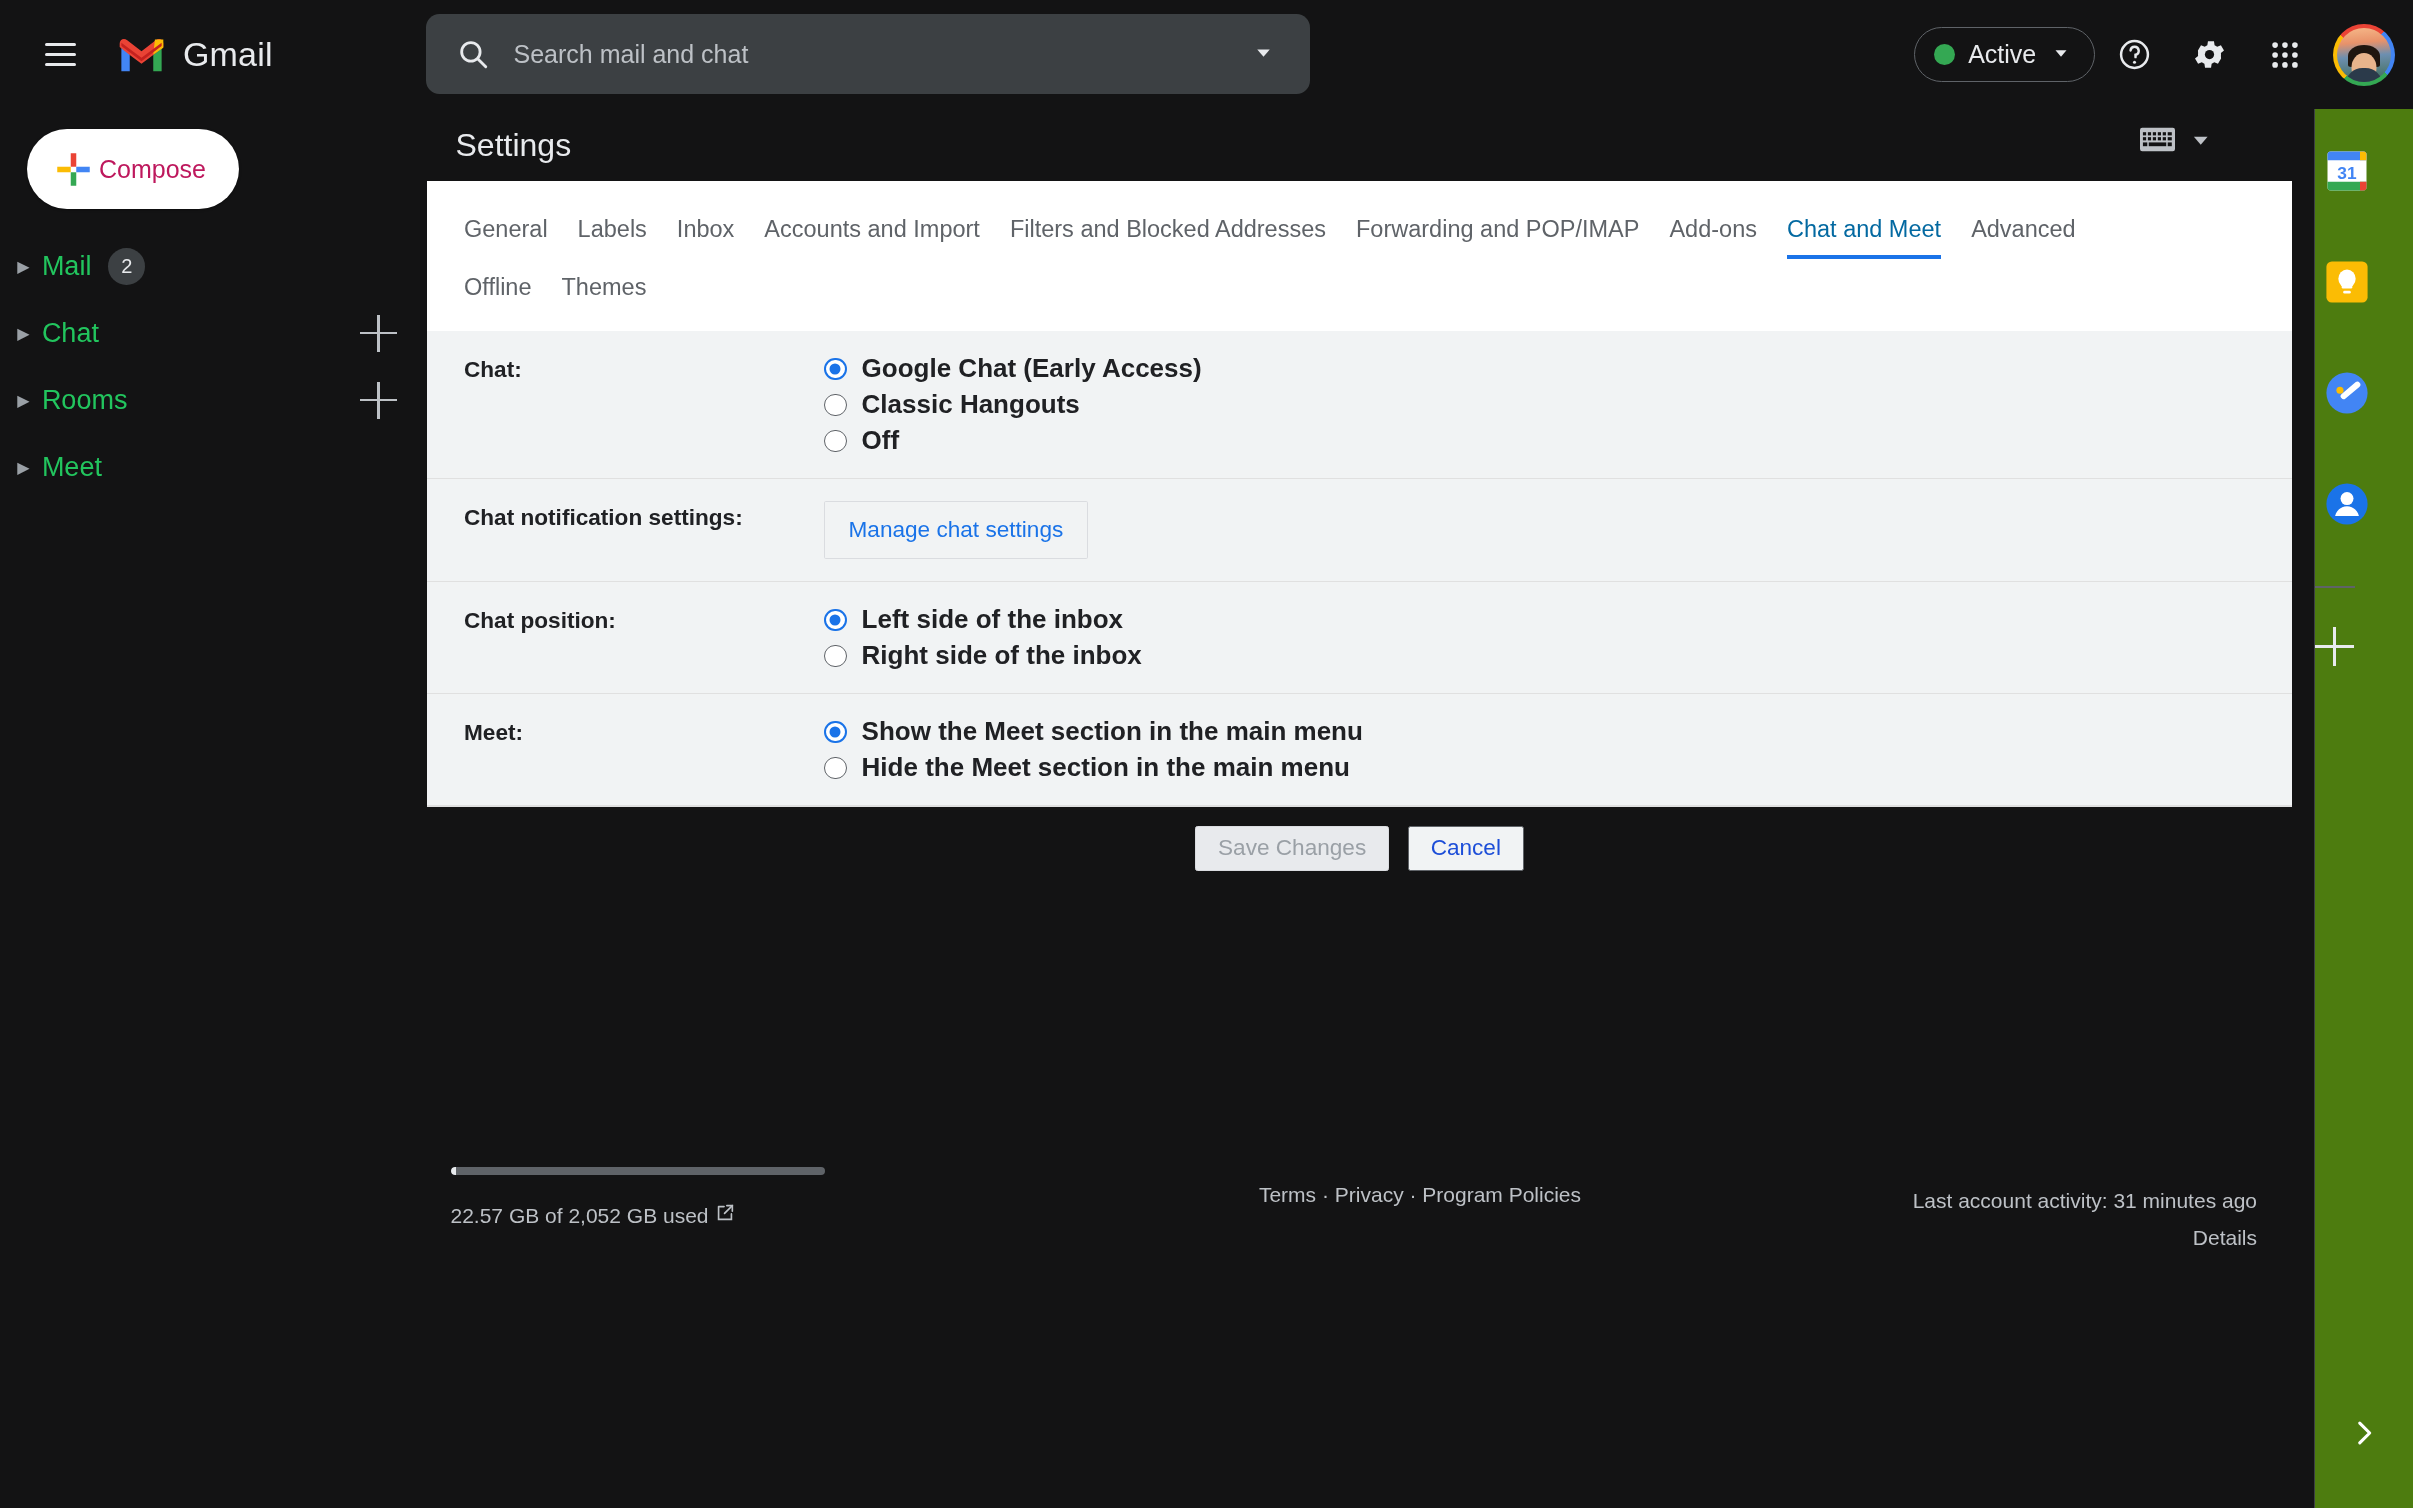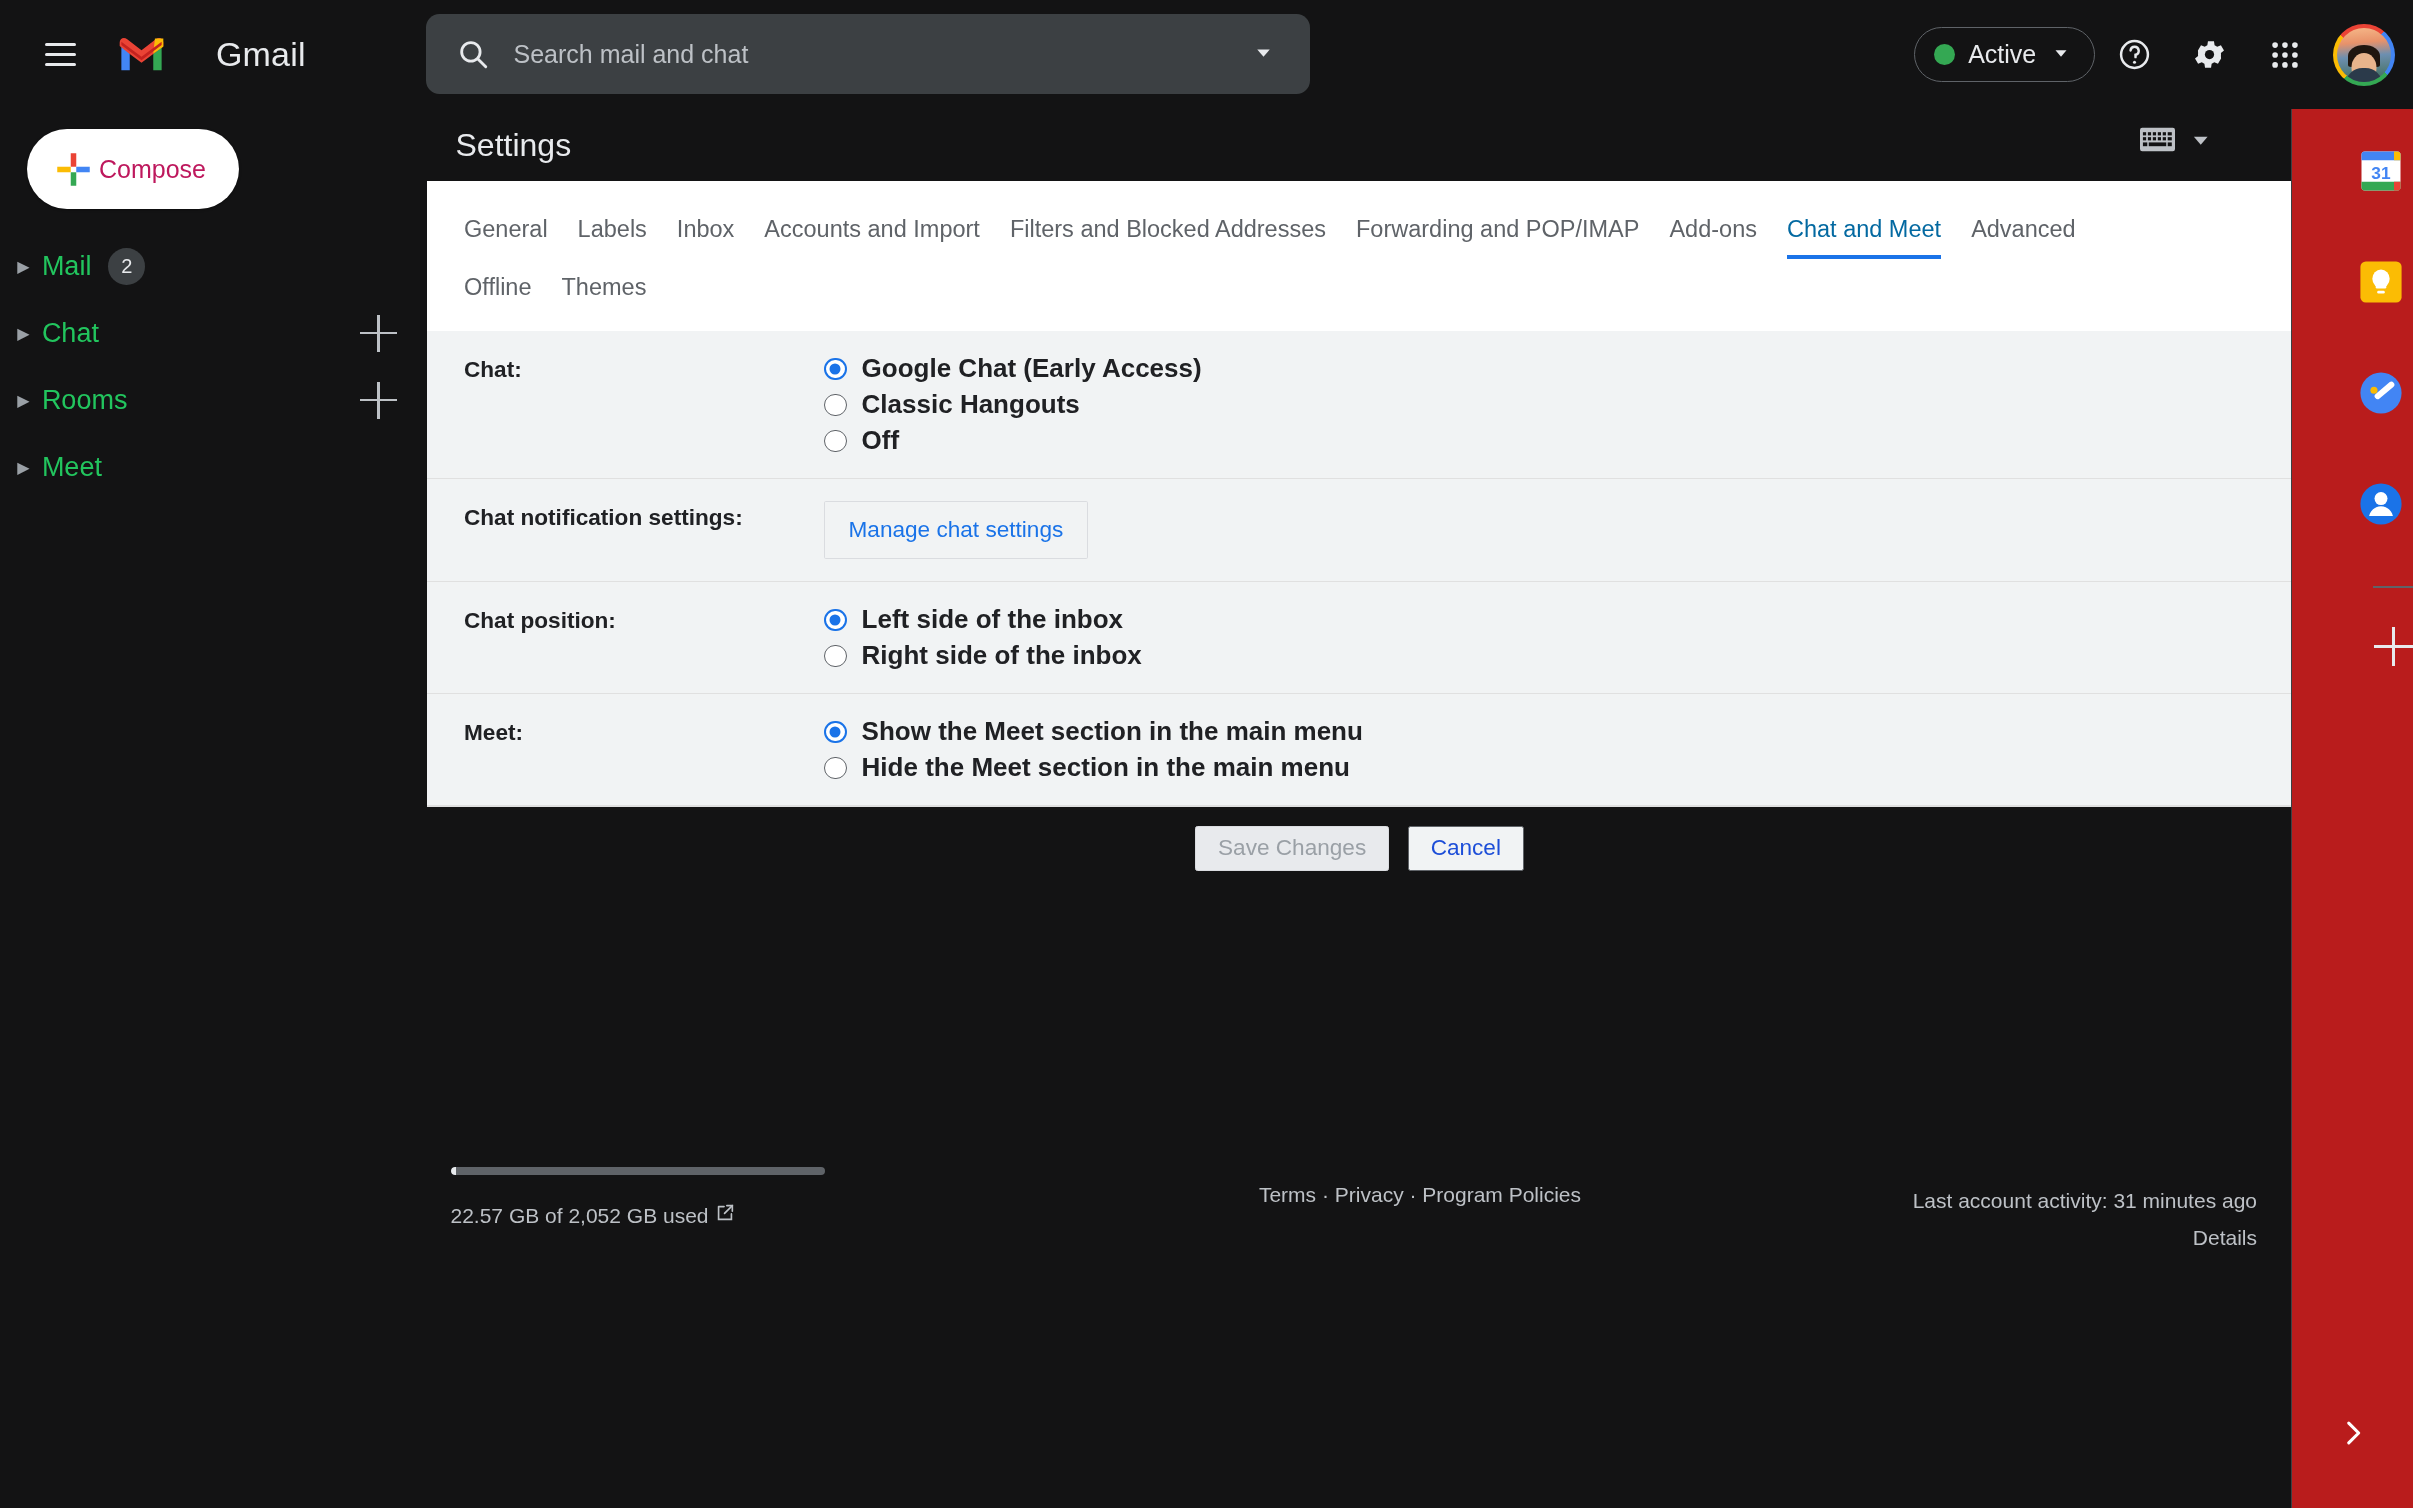--- a/index.html
+++ b/index.html
@@ -15,21 +15,21 @@
     position: absolute; top: 0; left: 0; width: 2413px; height: 109px;
     background: #131314;
     display: flex; align-items: center;
   }
   .hamburger {
     width: 74px; height: 74px; margin-left: 23.5px;
     display: flex; flex-direction: column; justify-content: center;
     align-items: center; gap: 7.5px; border-radius: 50%; cursor: pointer;
   }
   .hamburger span { display:block; width: 31px; height: 2.5px; background: #e8eaed; border-radius:1.7px;}
-  .gmail-logo { margin-left: 20px; display:flex; align-items:flex-start;gap:33px; }
+  .gmail-logo { margin-left: 20px; display:flex; align-items:center; }
   .gmail-wordmark {
     margin-left: 18.4px; font-size: 34px; color: #e8eaed; letter-spacing: 0.2px;
     font-family: "Liberation Sans", sans-serif;
   }
   #search-wrap {
     position: absolute; left: 426px; top: 14.2px;
     width: 884px; height: 80px;
     background: #3c4043; border-radius: 13.4px;
     display: flex; align-items: center;
   }
@@ -202,23 +202,23 @@
   }
   #legal a { color:#bdc1c6; text-decoration:none; cursor:pointer;}
   #acct {
     position:absolute; right: 156px; top: 1074px; text-align:right;
     font-size: 21px; color: #bdc1c6; line-height: 1.75;
   }
   #acct .details { cursor:pointer; }
 
   
   #rightrail {
-    position:absolute; right: 0; top: 109px; width: 122px; height: 1399px;
-    background: #b91c1c; border-left: 0.8px solid #3c4043;
-    display:flex; flex-direction:column; align-items:flex-end; padding-top: 30px;
+    position:absolute; right: 0; top: 109px; width: 99px; height: 1399px;
+    background: #4d7c0f; border-left: 0.8px solid #3c4043;
+    display:flex; flex-direction:column; align-items:flex-start; padding-top: 30px;
   }
   .rail-icon { width: 64px; height: 64px; margin-bottom: 47px; display:flex; align-items:center; justify-content:center; cursor:pointer;}
   .rail-div { width: 40px; height: 1.7px; background:#5f6368; margin: 3.4px 0 39px 0;}
   .rail-plus { width: 39px; height:39px; position:relative; cursor:pointer;}
   .rail-plus::before, .rail-plus::after { content:''; position:absolute; background:#e8eaed;}
   .rail-plus::before { left:0; top:17.6px; width:39px; height:3.4px; }
   .rail-plus::after { top:0; left:17.6px; height:39px; width:3.4px; }
   #rail-expand { position:absolute; bottom: 55px; left:50%; transform:translateX(-50%); cursor:pointer;}
 </style>
 </head>

